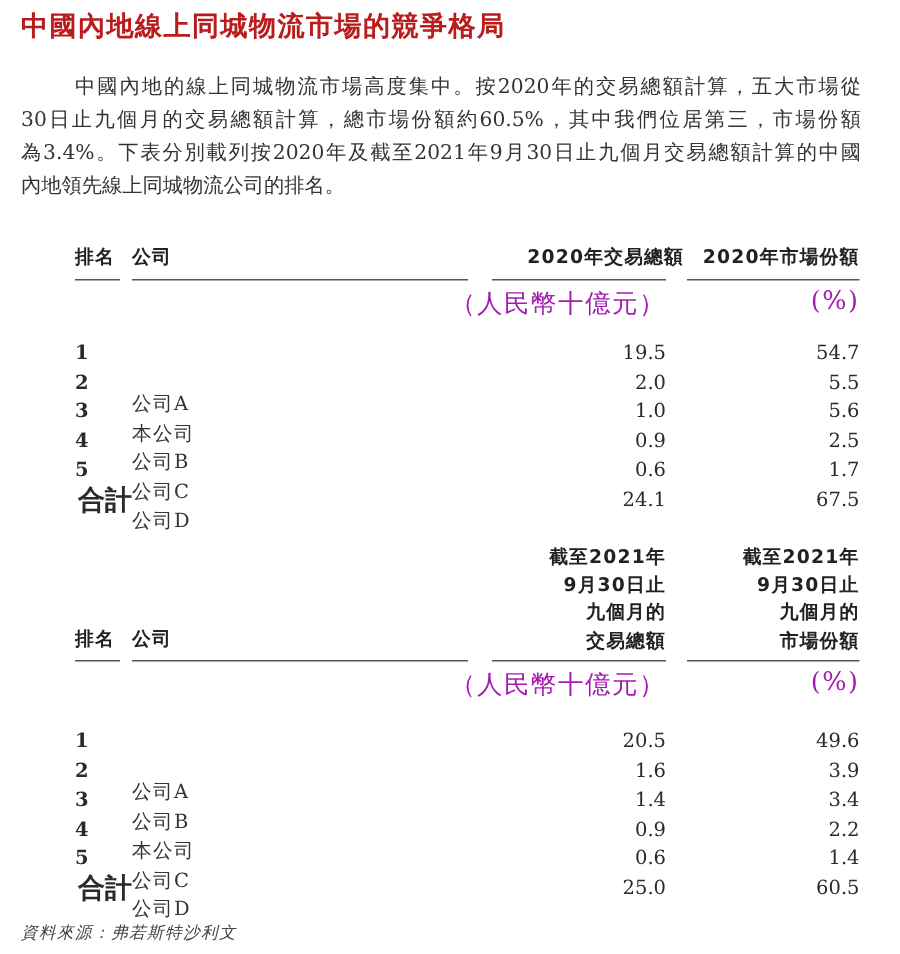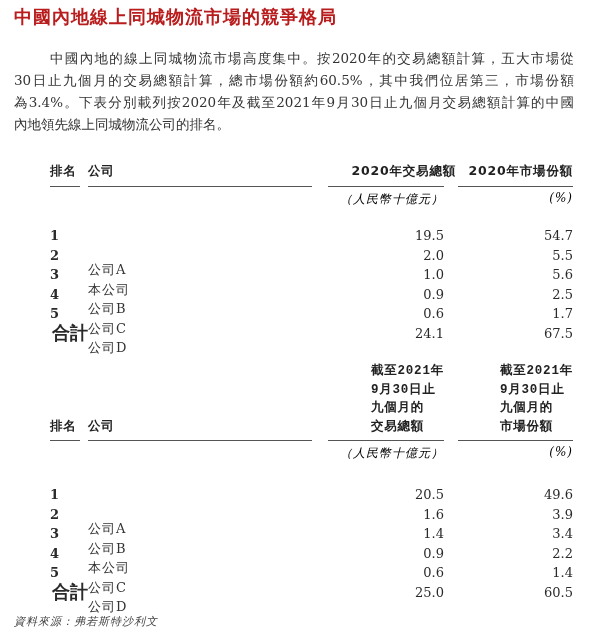--- a/index.html
+++ b/index.html
@@ -21,33 +21,33 @@
   .para .line.first { padding-left: 36px; }
   .para .line.last { text-align-last: left; }
 
   .tbl { position: absolute; left: 0; top: 0; width: 600px; }
   .hdr-cell {
     position: absolute; font-family: "DejaVu Sans", "Liberation Sans", sans-serif;
     font-weight: bold; font-size: 12.5px; color: #222; letter-spacing: 0.8px;
   }
   .uline { position: absolute; height: 0; border-top: 1.3px solid #555; }
   .unit {
-    position: absolute; font-style: italic; font-size: 12px; color: #000000; letter-spacing: 1px;
+    position: absolute; font-size: 17px; color: #a21caf; letter-spacing: 1px;
     text-align: right;
   }
   .row { position: absolute; left: 0; width: 600px; height: 19px; line-height: 19px; font-size: 13px; }
   .rank { position: absolute; left: 50px; font-weight: bold; font-family: "DejaVu Serif", serif; }
   .company { position: absolute; left: 88px; color: #333; letter-spacing: 1px; margin-top: 34px; }
   .v1 { position: absolute; right: 156px; text-align: right; }
   .v2 { position: absolute; right: 27px; text-align: right; }
   .total-label {
     position: absolute; left: 52px; font-weight: bold;
     font-family: Liberation Sans, sans-serif; font-size: 18px;
   }
-  .multi-hdr { position: absolute; line-height: 18.7px; font-family: Liberation Mono, monospace; }
+  .multi-hdr { position: absolute; text-align: right; line-height: 18.7px; }
   .source {
     position: absolute; left: 14px; top: 614px; font-style: italic; font-size: 11px; color: #444;
     letter-spacing: 1px;
     text-align: center;
   }
 </style>
 </head>
 <body>
 
 <div class="title">中國內地線上同城物流市場的競爭格局</div>

